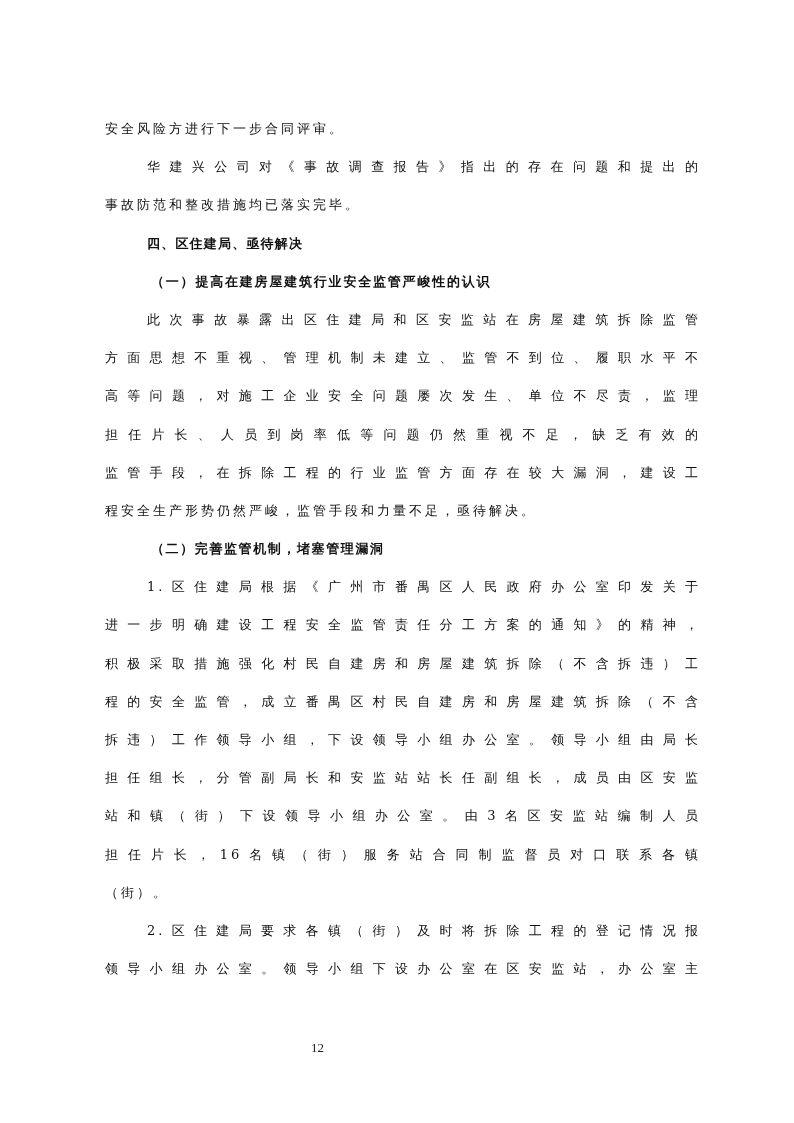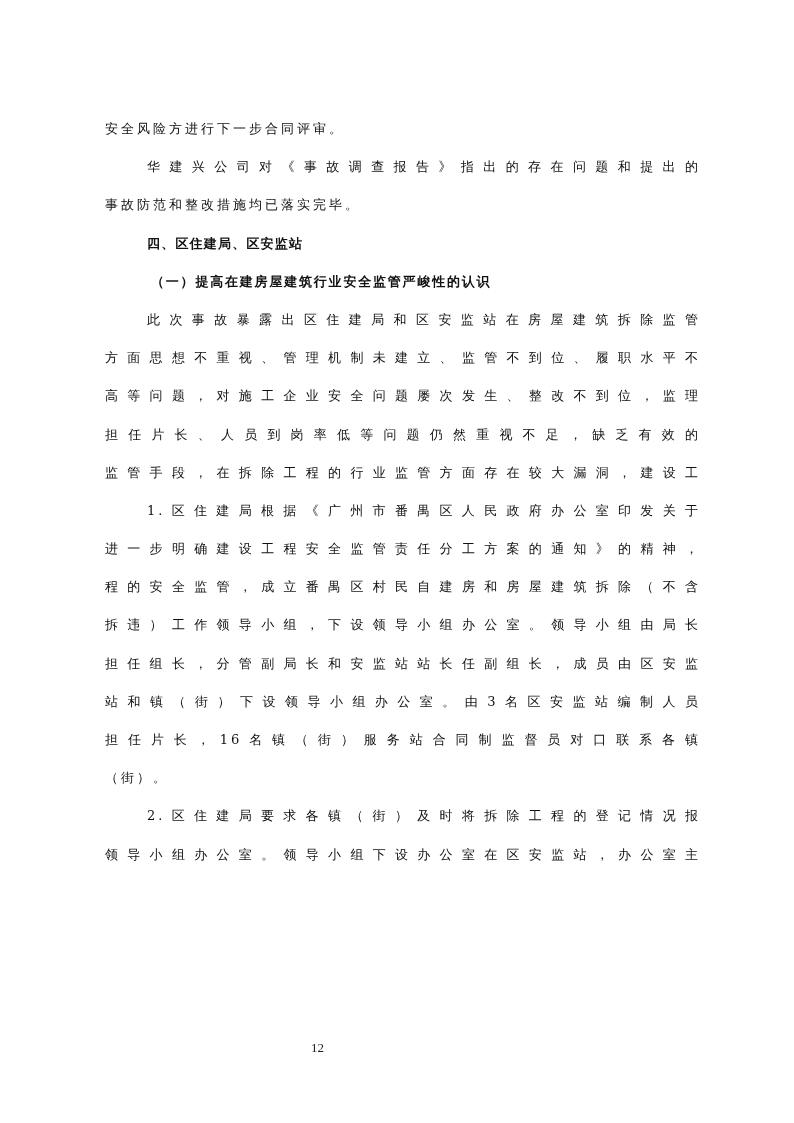--- a/index.html
+++ b/index.html
@@ -59,29 +59,32 @@
       color: #222222;
     }
   </style>
 </head>
 <body>
 
 <div class="page">
   <div class="line last">安全风险方进行下一步合同评审。</div>
   <div class="line indent">华建兴公司对《事故调查报告》指出的存在问题和提出的</div>
   <div class="line last">事故防范和整改措施均已落实完毕。</div>
-  <div class="line indent heading">四、区住建局、区安监站</div>
+  <div class="line indent heading">四、区住建局、亟待解决</div>
   <div class="line indent subheading" style="padding-left:46px;letter-spacing:1.8px;">（一）提高在建房屋建筑行业安全监管严峻性的认识</div>
   <div class="line indent">此次事故暴露出区住建局和区安监站在房屋建筑拆除监管</div>
   <div class="line">方面思想不重视、管理机制未建立、监管不到位、履职水平不</div>
-  <div class="line">高等问题，对施工企业安全问题屡次发生、整改不到位，监理</div>
+  <div class="line">高等问题，对施工企业安全问题屡次发生、单位不尽责，监理</div>
   <div class="line">担任片长、人员到岗率低等问题仍然重视不足，缺乏有效的</div>
   <div class="line">监管手段，在拆除工程的行业监管方面存在较大漏洞，建设工</div>
+  <div class="line last">程安全生产形势仍然严峻，监管手段和力量不足，亟待解决。</div>
+  <div class="line indent subheading" style="padding-left:46px;">（二）完善监管机制，堵塞管理漏洞</div>
   <div class="line indent">1.区住建局根据《广州市番禺区人民政府办公室印发关于</div>
   <div class="line">进一步明确建设工程安全监管责任分工方案的通知》的精神，</div>
+  <div class="line">积极采取措施强化村民自建房和房屋建筑拆除（不含拆违）工</div>
   <div class="line">程的安全监管，成立番禺区村民自建房和房屋建筑拆除（不含</div>
   <div class="line">拆违）工作领导小组，下设领导小组办公室。领导小组由局长</div>
   <div class="line">担任组长，分管副局长和安监站站长任副组长，成员由区安监</div>
   <div class="line">站和镇（街）下设领导小组办公室。由3名区安监站编制人员</div>
   <div class="line">担任片长，16名镇（街）服务站合同制监督员对口联系各镇</div>
   <div class="line last">（街）。</div>
   <div class="line indent">2.区住建局要求各镇（街）及时将拆除工程的登记情况报</div>
   <div class="line">领导小组办公室。领导小组下设办公室在区安监站，办公室主</div>
 </div>
 

